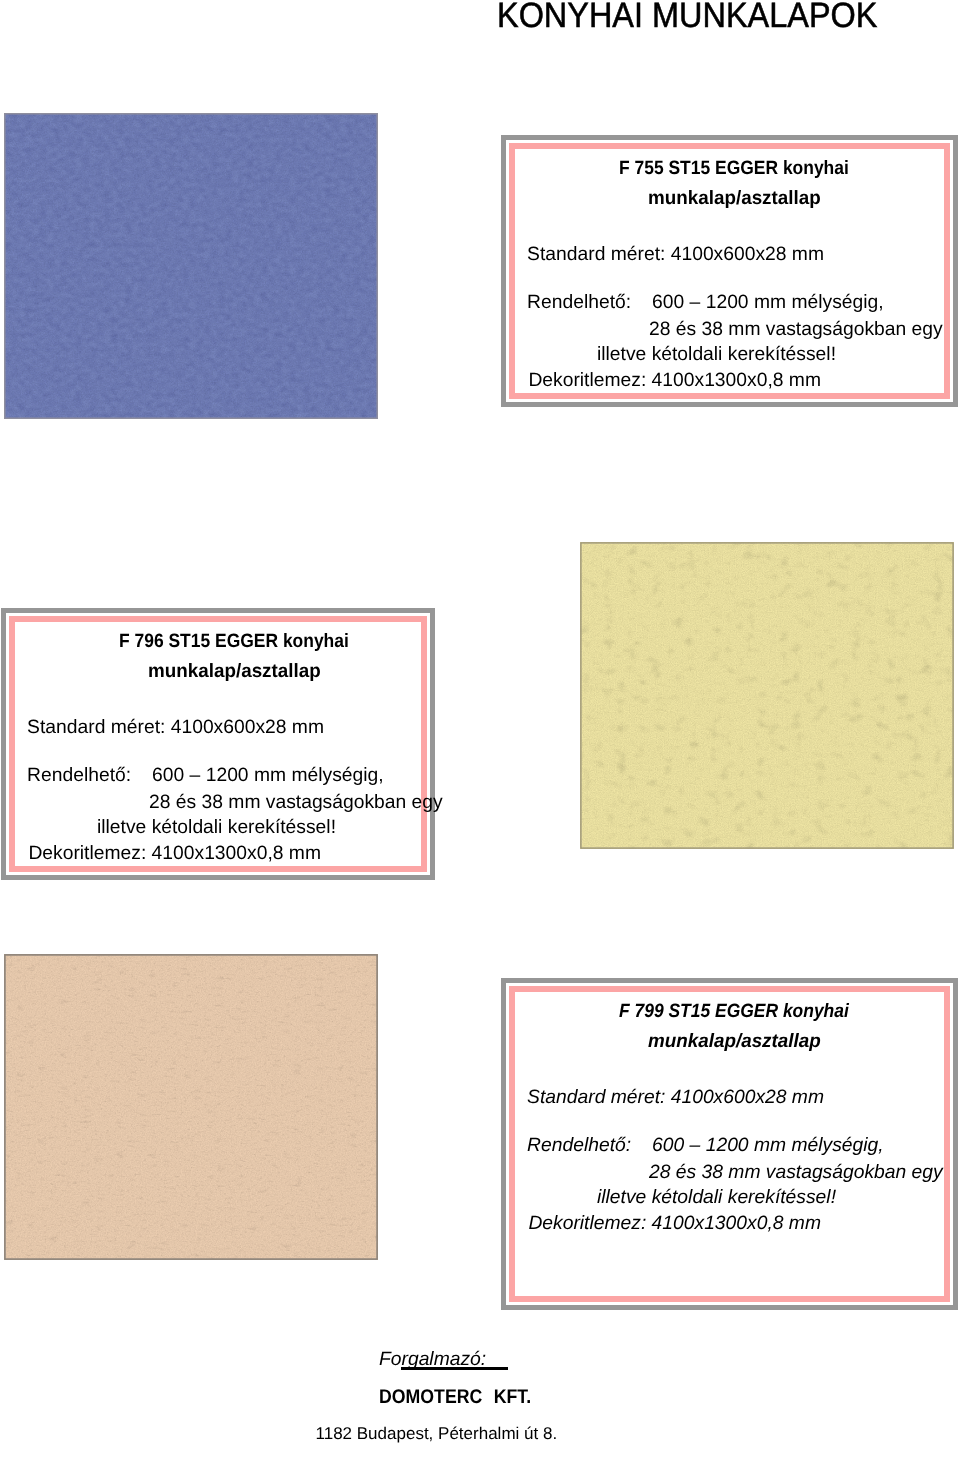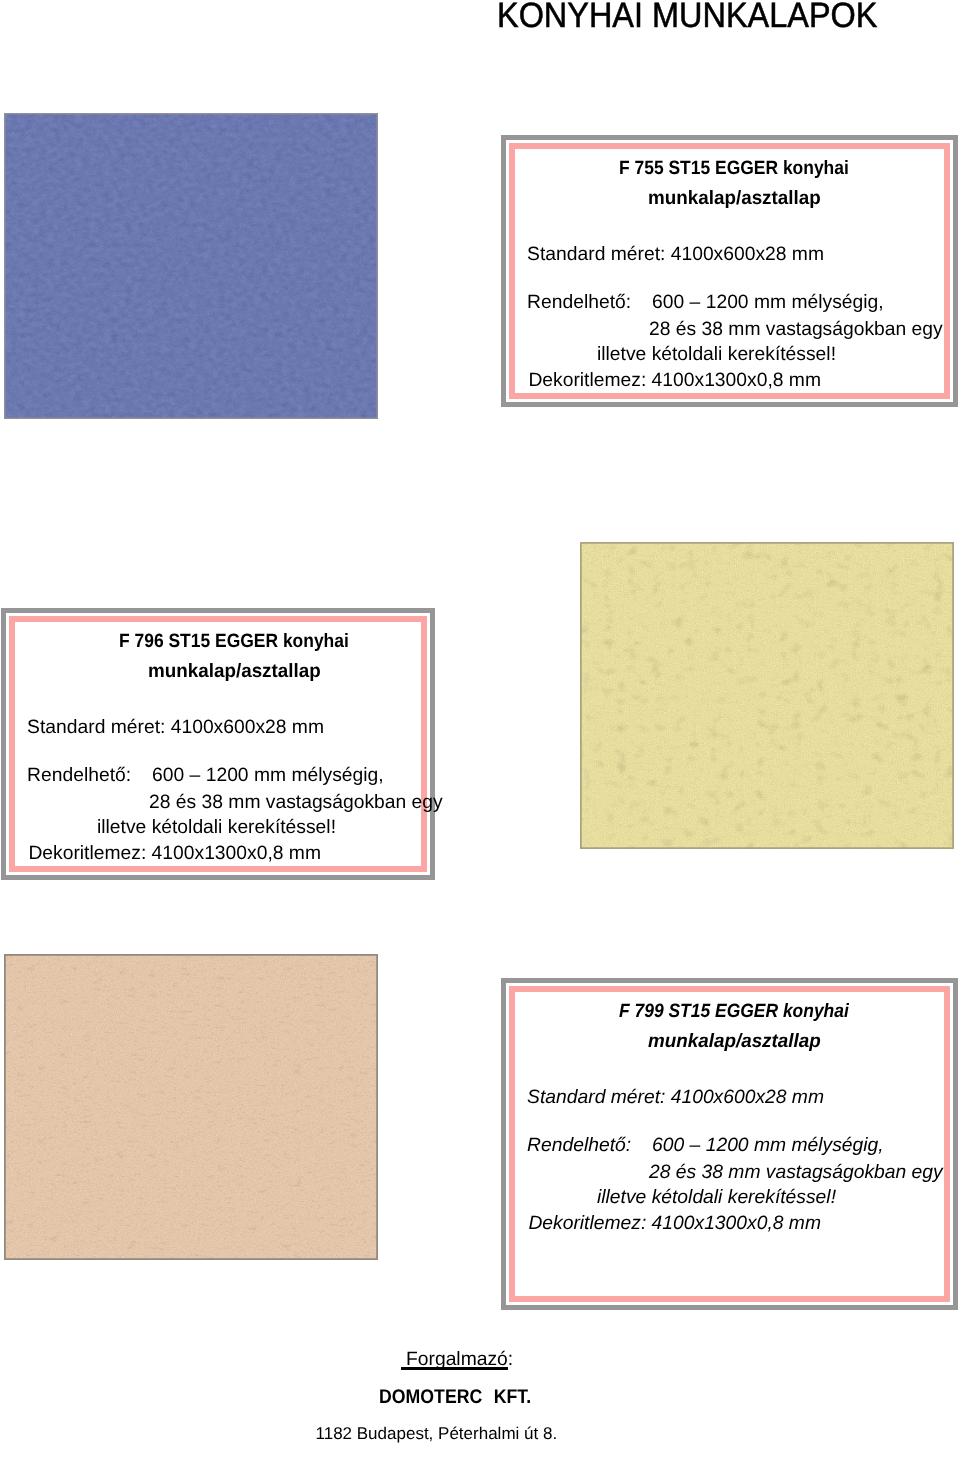--- a/index.html
+++ b/index.html
@@ -136,19 +136,19 @@
       <div class="ln b" style="left:103.6px;top:9.2px;transform:scaleX(.905);">F 799 ST15 EGGER konyhai</div>
       <div class="ln b" style="left:133.2px;top:39px;transform:scaleX(.977);">munkalap/asztallap</div>
       <div class="ln" style="left:12.1px;top:94.5px;">Standard méret: 4100x600x28 mm</div>
       <div class="ln" style="left:12.1px;top:143.4px;"><span>Rendelhető:</span><span style="padding-left:21px">600 – 1200 mm mélységig,</span></div>
       <div class="ln" style="left:134px;top:169.9px;">28 és 38 mm vastagságokban egy</div>
       <div class="ln" style="left:82px;top:195.1px;">illetve kétoldali kerekítéssel!</div>
       <div class="ln" style="left:13.4px;top:221px;">Dekoritlemez: 4100x1300x0,8 mm</div>
     </div>
   </div>
 
-  <div class="abs fl f-label" style="left:406px;top:1348.8px;font-size:19.3px;">Forgalmazó:</div>
+  <div class="abs fl f-label" style="left:379px;top:1348.8px;font-size:19.3px;font-style:italic;">Forgalmazó:</div>
   <div class="abs" style="left:401.2px;top:1367.3px;width:107px;height:2.4px;background:#000;"></div>
   <div class="abs fl f-company" style="left:378.9px;top:1386px;font-size:19.8px;font-weight:bold;transform:scaleX(.895);white-space:pre;word-spacing:0.9px;">DOMOTERC  KFT.</div>
   <div class="abs fl f-address" style="left:315.5px;top:1423.5px;font-size:17px;">1182 Budapest, Péterhalmi út 8.</div>
   <div class="abs fl f-phone" style="left:404.5px;top:1477px;font-size:14px;">1/297-3356</div>
 
 </div>
 
 </body></html>

